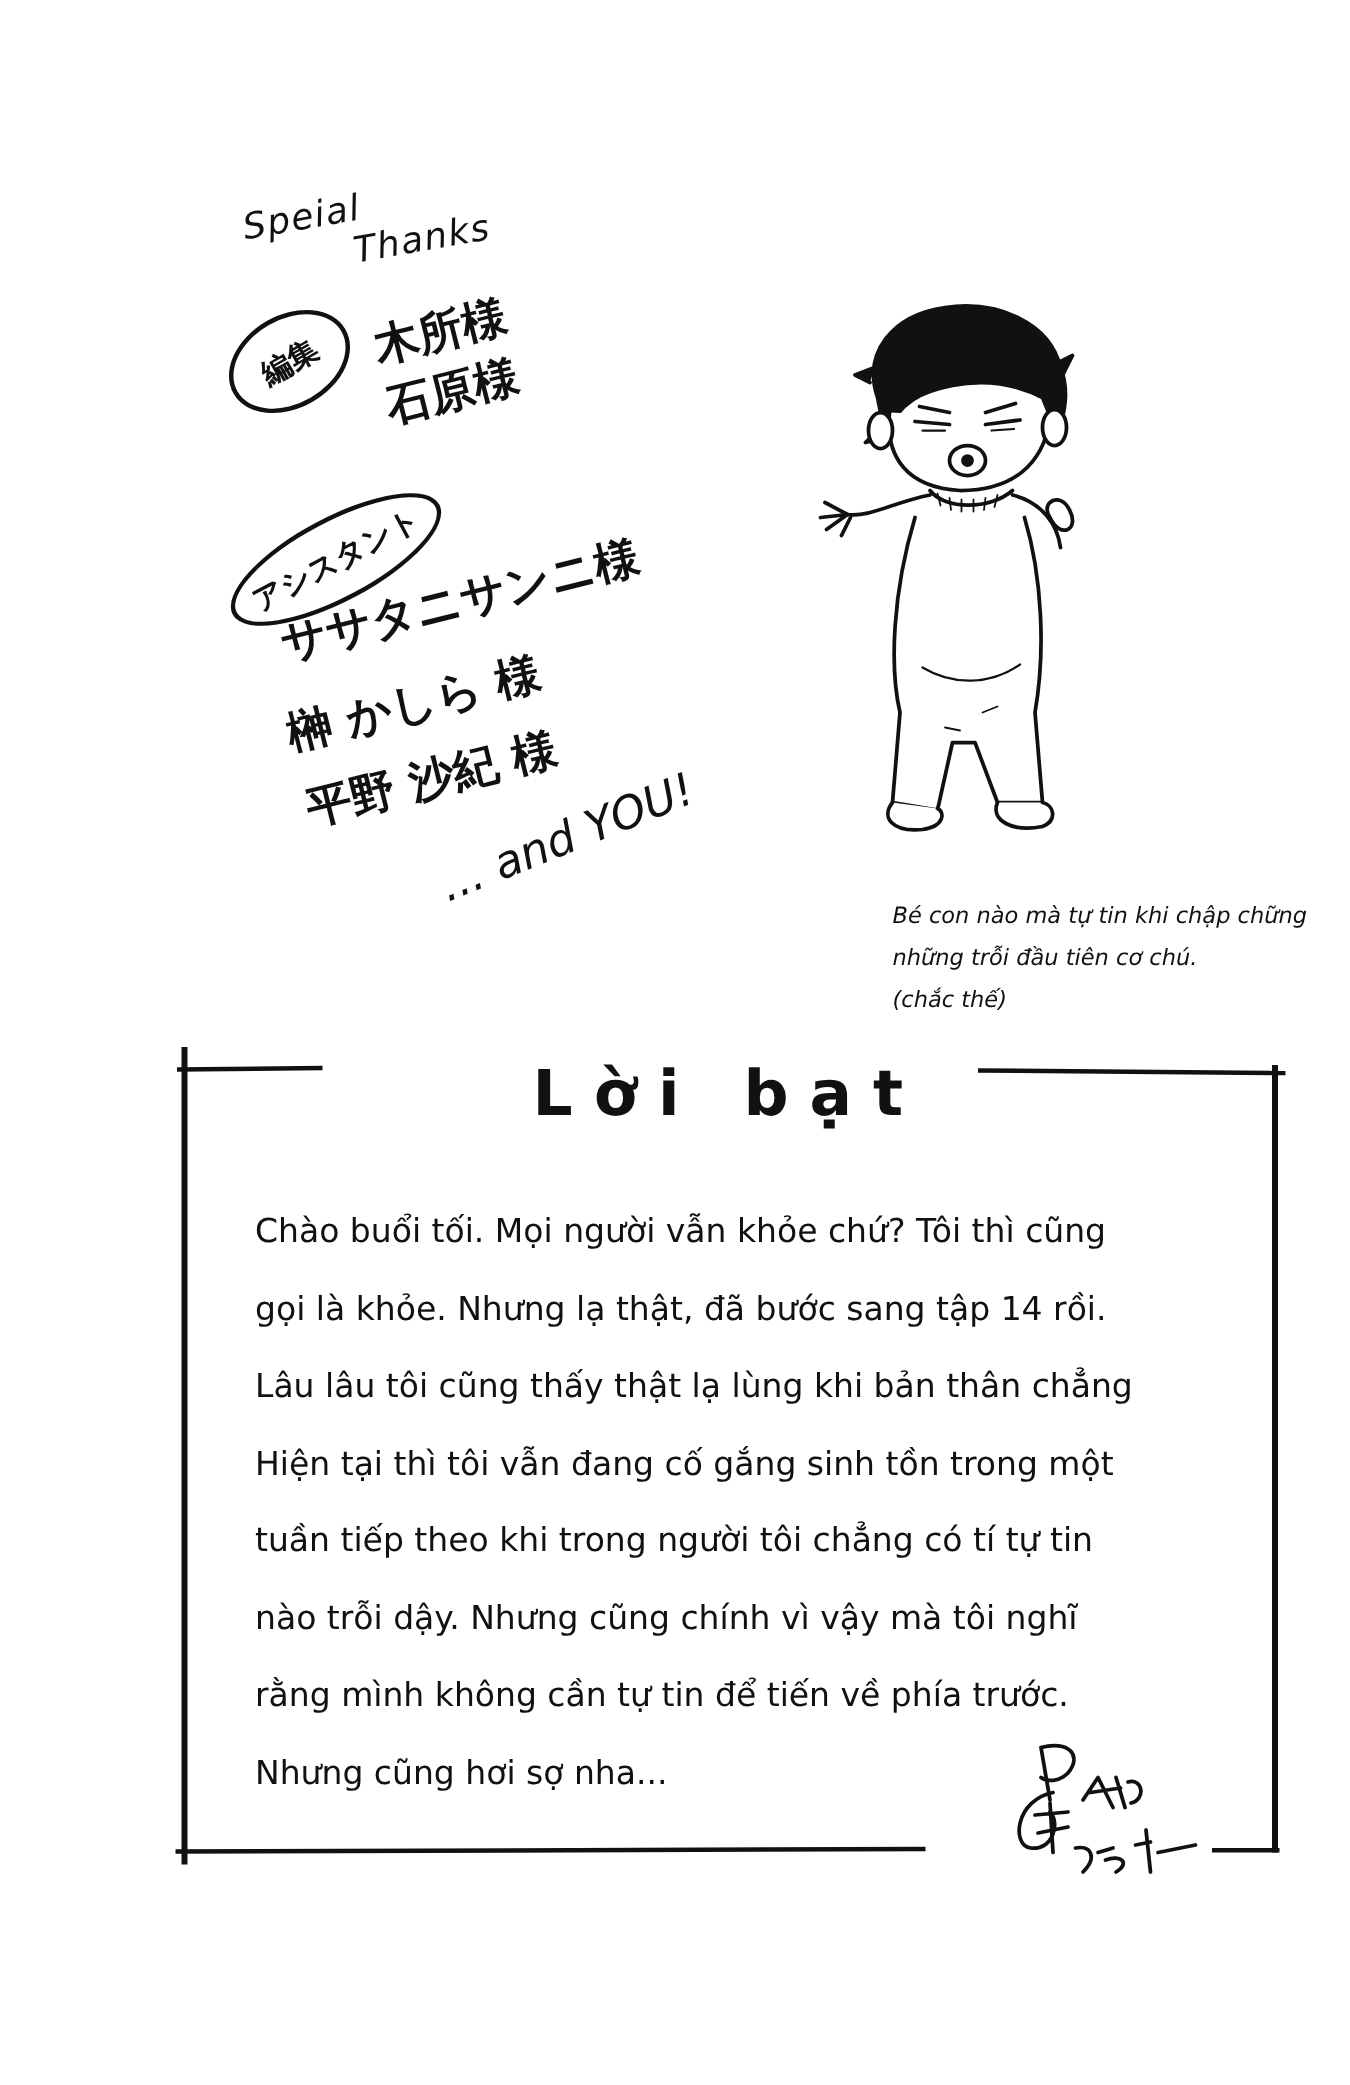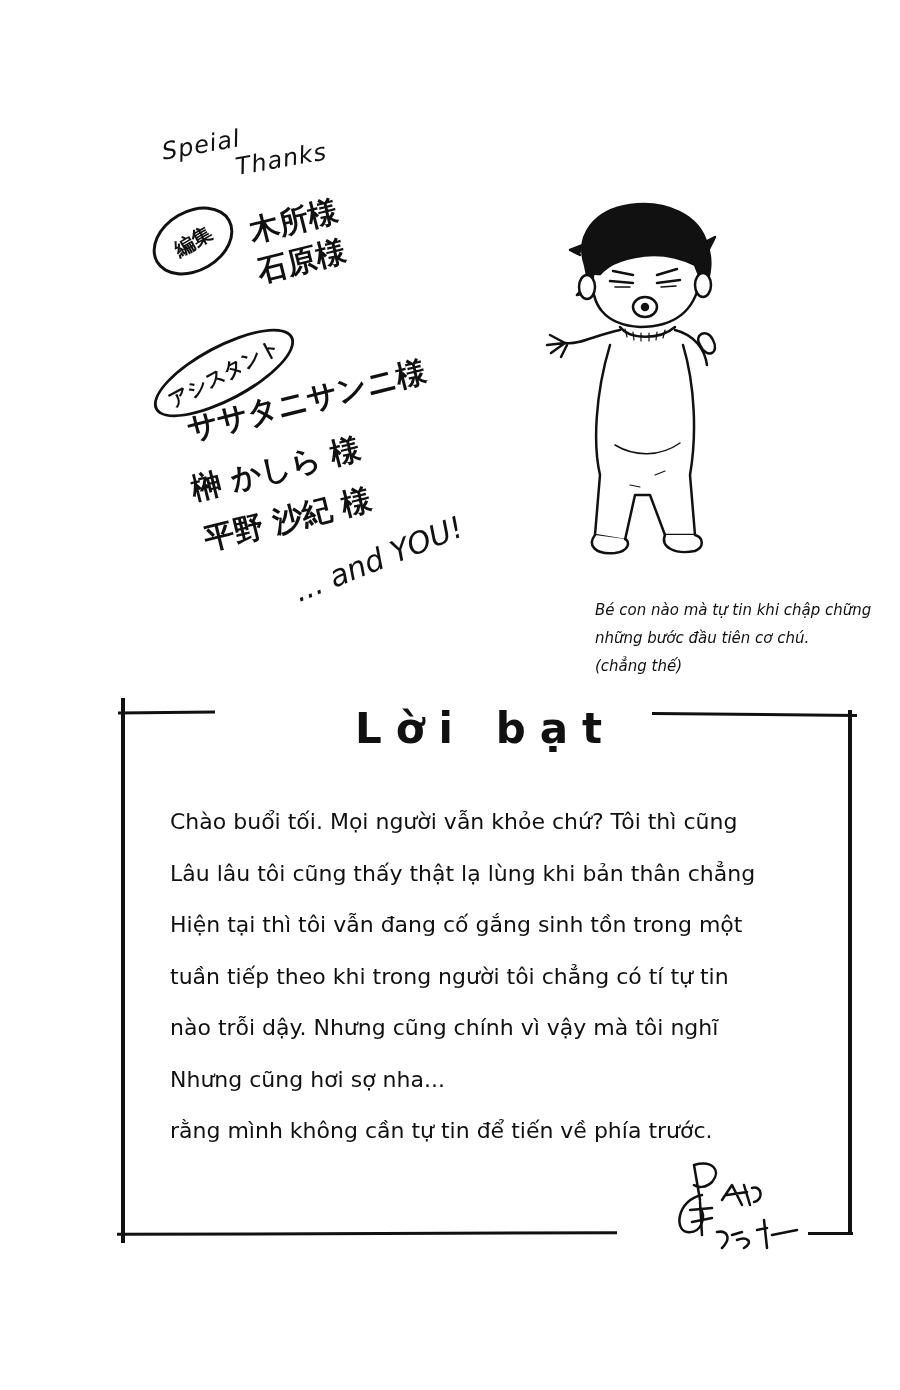--- a/index.html
+++ b/index.html
@@ -97,41 +97,42 @@
 
   <path d="M60 340 C52 350, 60 360, 80 358 C95 356, 95 346, 90 344" fill="#fff"></path>
   <path d="M130 340 C125 352, 140 360, 160 356 C170 352, 168 342, 160 340" fill="#fff"></path>
 
   <path d="M80 250 C100 262, 125 262, 145 248" stroke-width="1.5"></path>
   <path d="M95 290 L105 292 M120 280 L130 276" stroke-width="1.2"></path>
 </svg>
 
 <div class="abs hand caption">
   <div>Bé con nào mà tự tin khi chập chững</div>
-  <div>những bước đầu tiên cơ chú.</div>
-  <div>(chẳng thế)</div>
+  <div>những trỗi đầu tiên cơ chú.</div>
+  <div>(chắc thế)</div>
 </div>
 
 <div class="abs frame-top-l"></div>
 <div class="abs frame-top-r"></div>
 <div class="abs frame-left"></div>
 <div class="abs frame-right"></div>
 <div class="abs frame-bottom"></div>
 <div class="abs frame-bottom-r"></div>
 
 <div class="abs hand title">Lời bạt</div>
 
 <div class="abs hand body-text">
   <div>Chào buổi tối. Mọi người vẫn khỏe chứ? Tôi thì cũng</div>
+  <div>gọi là khỏe. Nhưng lạ thật, đã bước sang tập 14 rồi.</div>
   <div>Lâu lâu tôi cũng thấy thật lạ lùng khi bản thân chẳng</div>
   <div>Hiện tại thì tôi vẫn đang cố gắng sinh tồn trong một</div>
   <div>tuần tiếp theo khi trong người tôi chẳng có tí tự tin</div>
   <div>nào trỗi dậy. Nhưng cũng chính vì vậy mà tôi nghĩ</div>
+  <div>rằng mình không cần tự tin để tiến về phía trước.</div>
   <div>Nhưng cũng hơi sợ nha...</div>
-  <div>rằng mình không cần tự tin để tiến về phía trước.</div>
 </div>
 
 <svg class="abs signature" viewBox="0 0 140 95" fill="none" stroke="#111" stroke-width="2.5" stroke-linecap="round" stroke-linejoin="round">
   <path d="M22 5 L28 40 M22 5 C40 0, 50 10, 40 22 C34 28, 26 28, 22 25"></path>
   <path d="M30 35 C5 40, 2 70, 15 72 C30 74, 35 55, 28 48"></path>
   <path d="M18 50 L40 48 M28 42 L30 75 M20 62 L40 58"></path>
   <path d="M50 40 L60 25 L70 45 M55 35 L75 32 M72 25 L78 45 M80 28 C90 25, 92 40, 82 42"></path>
   <path d="M45 72 C55 70, 60 78, 50 88 M60 75 L70 72 M65 80 C75 76, 82 82, 72 88 M85 70 L95 68 M92 60 L95 88 M100 75 L125 70"></path>
 </svg>
 

